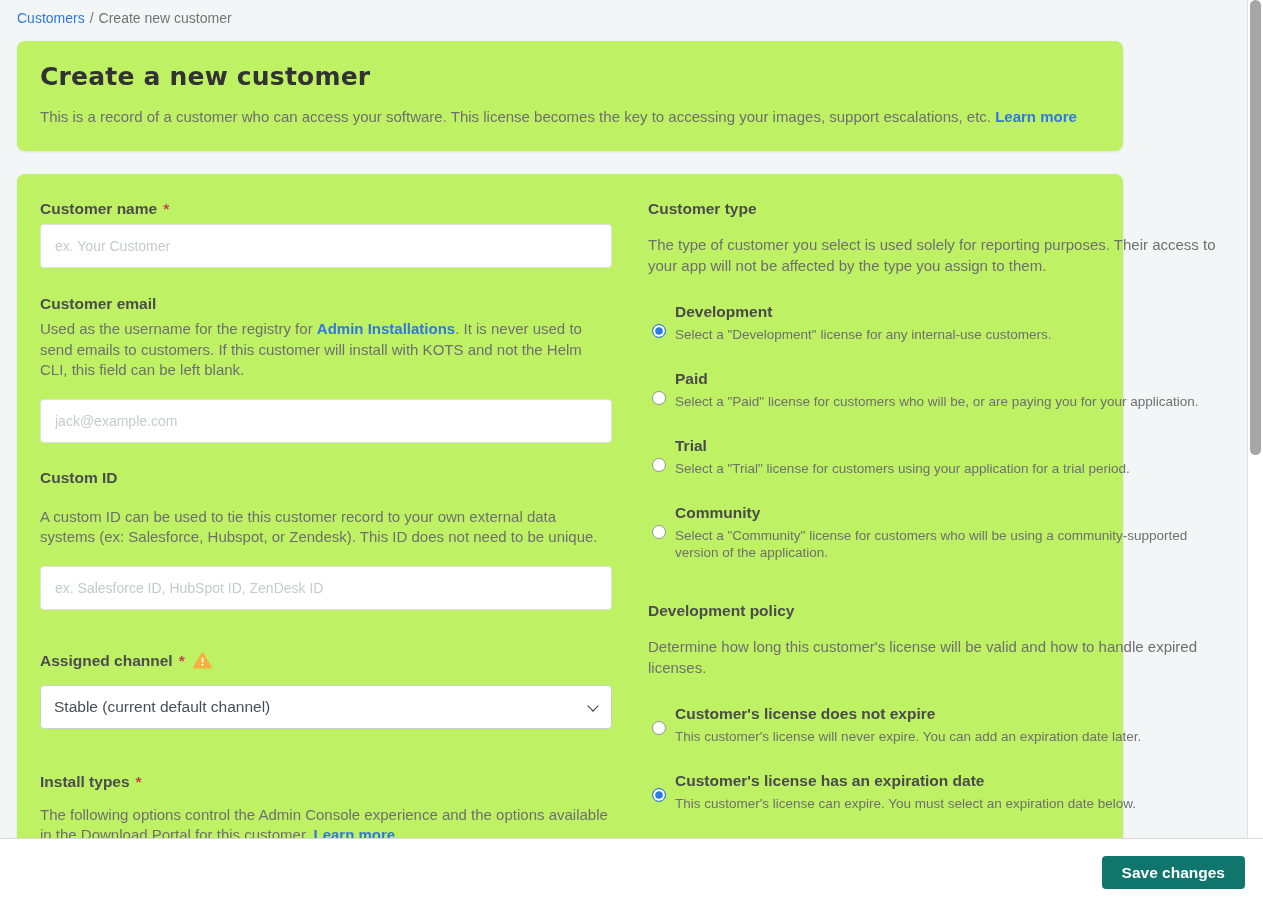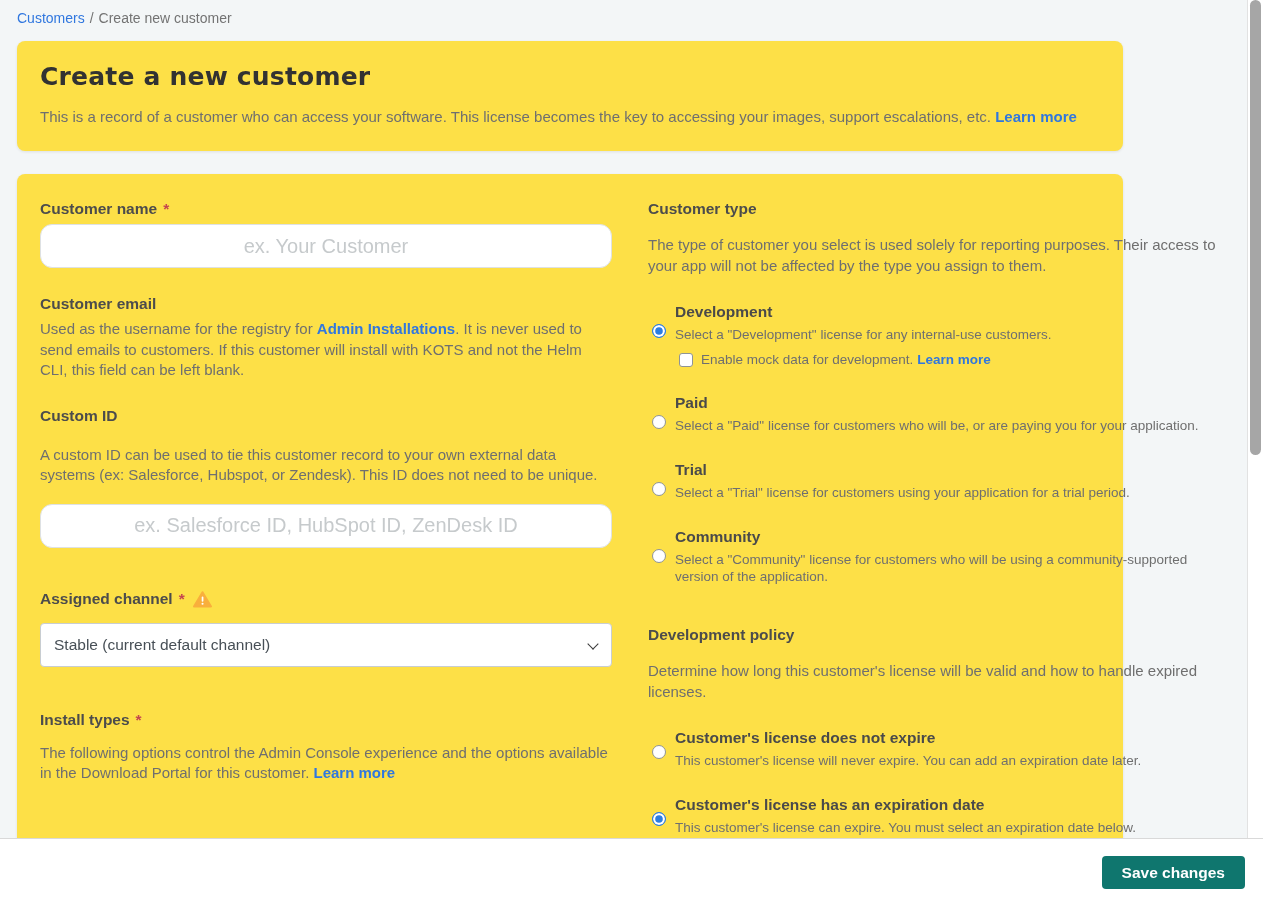--- a/index.html
+++ b/index.html
@@ -12,51 +12,51 @@
   }
   .page { width:1113px; margin-left:10px;padding-left:7px; }
 
   
   .breadcrumb { padding-top:10px; font-size:14px; color:#737373; }
   .breadcrumb a { color:#3077df; text-decoration:none; cursor:pointer; }
   .breadcrumb .sep { margin:0 5px; }
 
   
   .card {
-    background:#fde047;
+    background:#bef264;
     border-radius:8px;
     box-shadow:0 1px 3px rgba(0,0,0,.09);
   }
   .header-card { margin-top:15px; padding:21px 23px 24px 23px; }
   .page-title {
     font-family:"DejaVu Sans", sans-serif;
     font-size:25px; font-weight:700; color:#323232; letter-spacing:.2px;
   }
   .header-desc { margin-top:16px; font-size:15px; line-height:20px; color:#6f6f6f; }
   a.inline-link { color:#3077df; text-decoration:none; font-weight:700; cursor:pointer; }
 
   .main-card {
     margin-top:23px; padding:26px 23px 40px 23px;
     display:flex; gap:36px; min-height:712px;
   }
   .col { width:572px; flex:none; }
 
   
   .field-label {
     font-size:15.5px; font-weight:700; color:#4c4c4c;
-    display:flex; align-items:flex-end; gap:6px;
+    display:flex; align-items:flex-start; gap:6px;
   }
   .req { color:#c4454f; font-weight:700; }
   .para { font-size:15px; line-height:20.5px; color:#6f6f6f; }
   .text-input {
     width:100%; height:44px; margin-top:6px;
-    border:1px solid #dee1e3; border-radius:12px;
-    padding:0 14px; font-size:20px; color:#444;
+    border:1px solid #dee1e3; border-radius:4px;
+    padding:0 14px; font-size:14px; color:#444;
     font-family:"Liberation Sans", sans-serif;
-    outline:none; background:#fff;text-align:center;
+    outline:none; background:#fff;
   }
   .text-input::placeholder { color:#c6cacc; opacity:1; }
 
   .select-wrap { position:relative; margin-top:15px; }
   select.channel-select {
     width:100%; height:44px;
     border:1px solid #c8cdd1; border-radius:4px;
     padding:0 30px 0 13px; font-size:15.5px; color:#474f56;
     font-family:"Liberation Sans", sans-serif;
     appearance:none; -webkit-appearance:none; background:#fff; outline:none;
@@ -146,20 +146,21 @@
         <span class="req">*</span>
       </div>
       <input class="text-input" type="text" placeholder="ex. Your Customer" style="">
 
       <div class="field-label mt27">
         <span>Customer email</span>
       </div>
       <div class="para mt6">
         <span>Used as the username for the registry for </span><a class="inline-link">Admin Installations</a><span>. It is never used to send emails to customers. If this customer will install with KOTS and not the Helm CLI, this field can be left blank.</span>
       </div>
+      <input class="text-input mt18" type="text" placeholder="jack@example.com" style="">
 
       <div class="field-label mt26">
         <span>Custom ID</span>
       </div>
       <div class="para mt20">A custom ID can be used to tie this customer record to your own external data systems (ex: Salesforce, Hubspot, or Zendesk). This ID does not need to be unique.</div>
       <input class="text-input mt18" type="text" placeholder="ex. Salesforce ID, HubSpot ID, ZenDesk ID" style="">
 
       <div class="field-label mt42">
         <span>Assigned channel</span>
         <span class="req">*</span>
@@ -191,27 +192,20 @@
     <div class="col">
 
       <div class="section-label">Customer type</div>
       <div class="para mt17">The type of customer you select is used solely for reporting purposes. Their access to your app will not be affected by the type you assign to them.</div>
 
       <div class="option">
         <span class="radio on"></span>
         <div class="option-body">
           <div class="option-title">Development</div>
           <div class="option-desc">Select a "Development" license for any internal-use customers.</div>
-          <div class="checkbox-row">
-            <span class="checkbox"></span>
-            <span class="checkbox-label">
-              <span>Enable mock data for development.</span>
-              <a class="inline-link">Learn more</a>
-            </span>
-          </div>
         </div>
       </div>
 
       <div class="option">
         <span class="radio"></span>
         <div class="option-body">
           <div class="option-title">Paid</div>
           <div class="option-desc">Select a "Paid" license for customers who will be, or are paying you for your application.</div>
         </div>
       </div>

